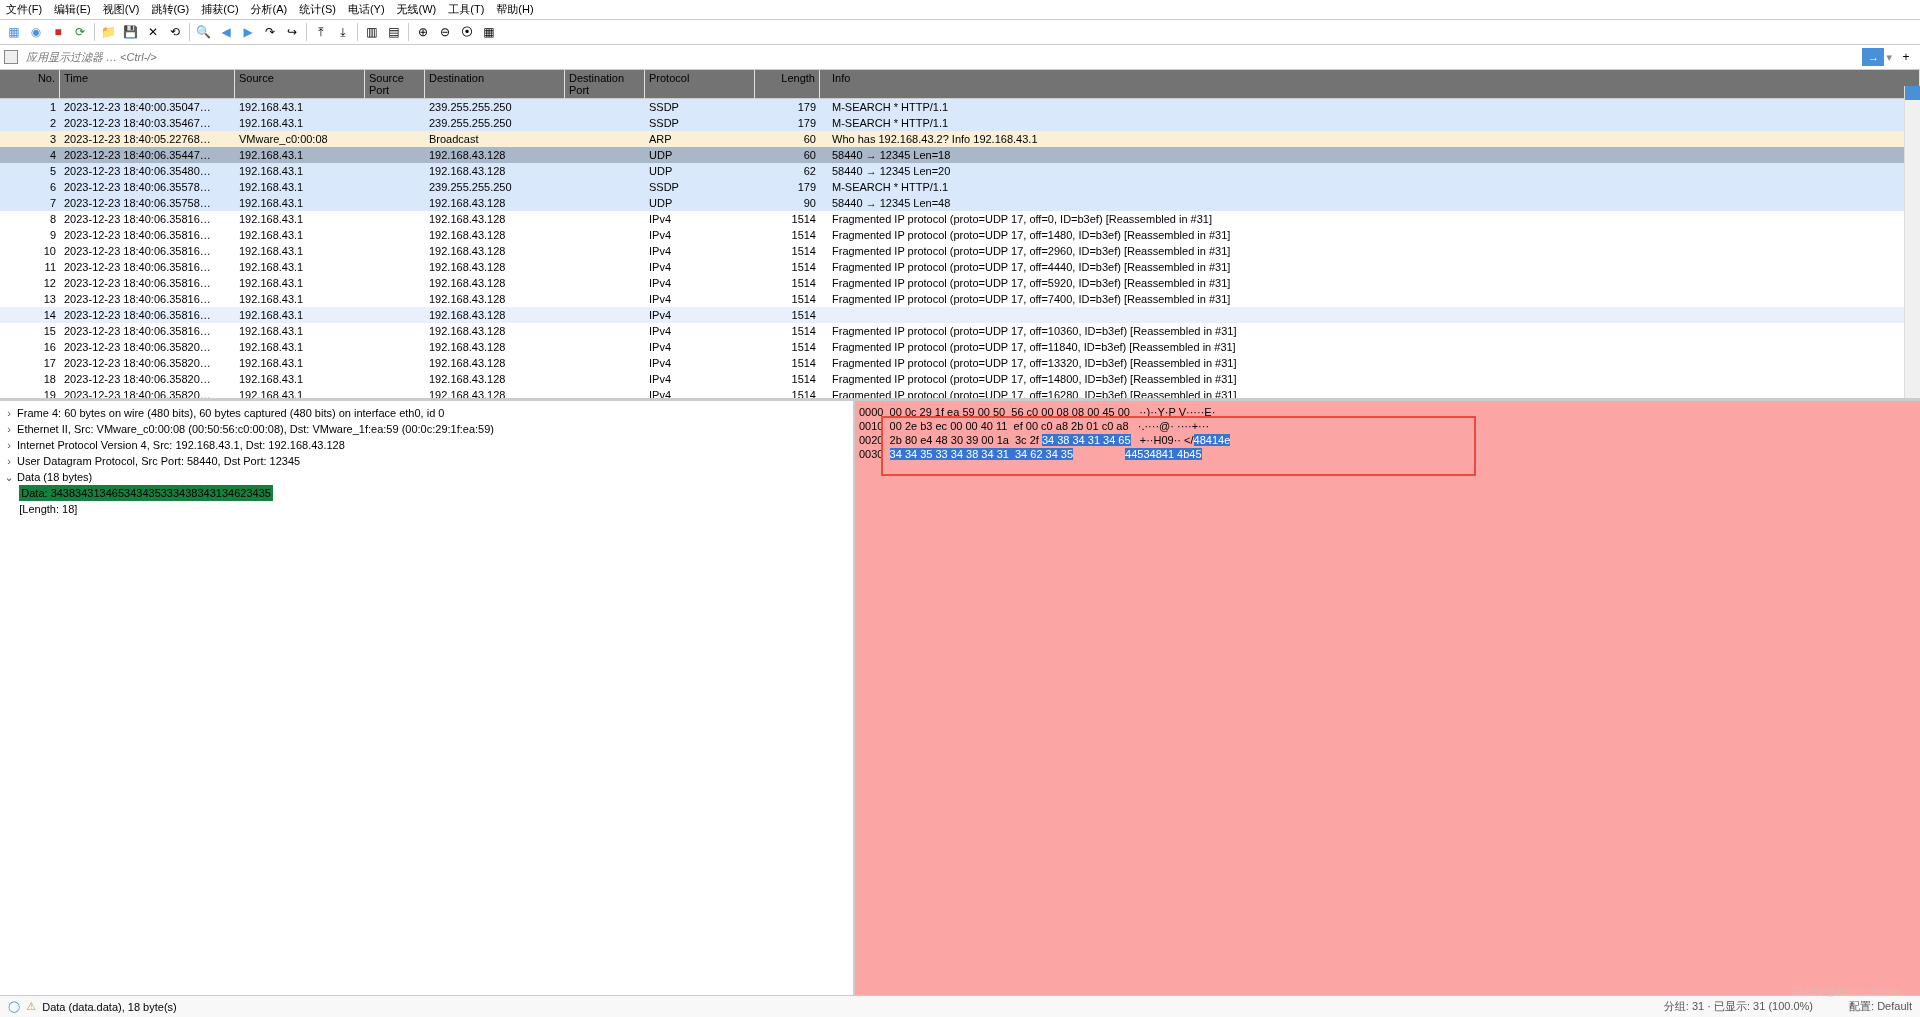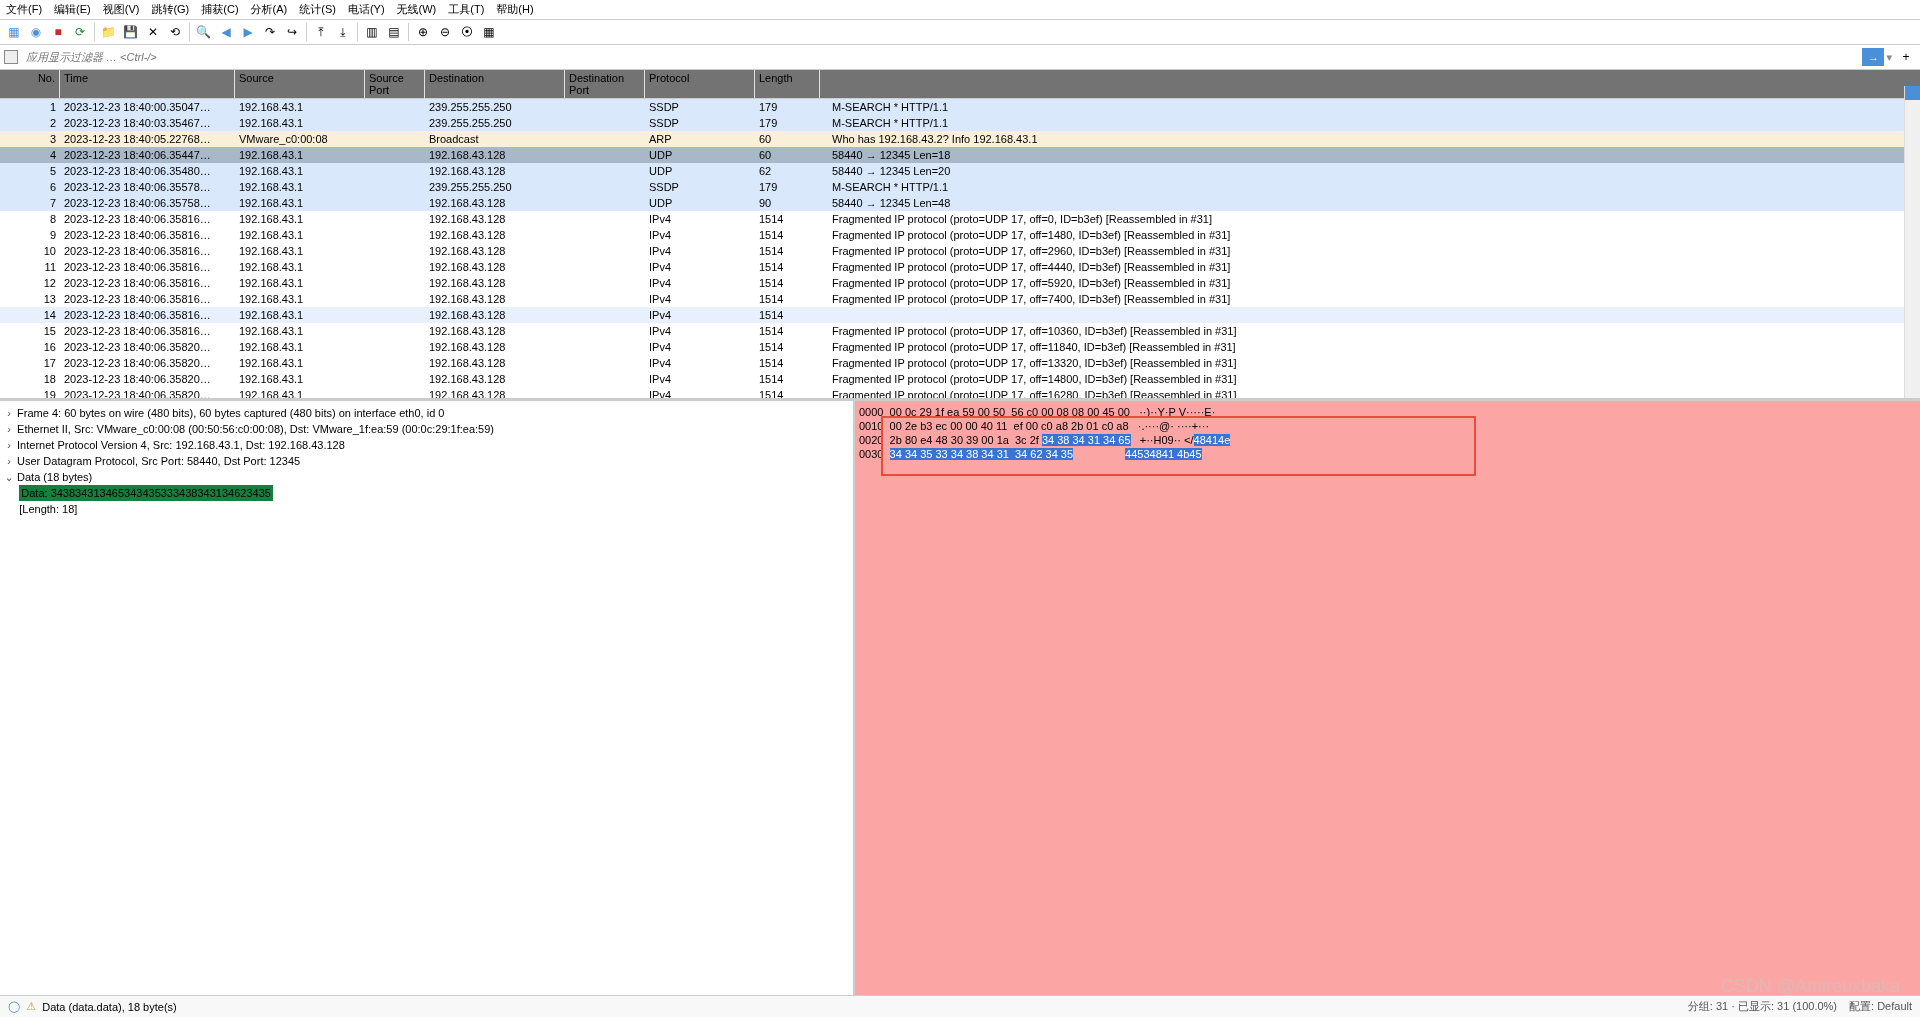--- a/index.html
+++ b/index.html
@@ -19,44 +19,44 @@
 .packet-body { height: 310px; overflow: hidden; font-family: "Consolas", monospace; font-size: 11px; }
 .prow { display: flex; height: 16px; line-height: 16px; }
 .prow div { padding: 0 4px; overflow: hidden; white-space: nowrap; }
 .c-no { width: 60px; text-align: right; }
 .c-time { width: 175px; }
 .c-src { width: 130px; }
 .c-srcp { width: 60px; }
 .c-dst { width: 140px; }
 .c-dstp { width: 80px; }
 .c-proto { width: 110px; }
-.c-len { width: 65px; }
+.c-len { width: 65px; text-align: right; }
 .c-info { flex: 1; padding-left: 12px !important; }
 .r-ssdp { background: #dae8fc; }
 .r-arp { background: #faf0d7; }
 .r-udp-sel { background: #a9b8c8; }
 .r-udp { background: #dae8fc; }
 .r-ipv4 { background: #fff; }
 .r-ipv4-h { background: #e8f0fe; }
 .vscroll { position: absolute; right: 0; top: 16px; width: 16px; bottom: 0; background: #f0f0f0; border-left: 1px solid #ddd; }
 .vthumb { background: #4a90d9; width: 100%; height: 14px; }
 .lower { flex: 1; display: flex; border-top: 1px solid #ccc; min-height: 0; }
 .details-pane { flex: 0 0 855px; background: #fff; padding: 4px; font-family: "Consolas", monospace; font-size: 11px; border-right: 2px solid #ccc; overflow: hidden; }
 .details-pane .ln { white-space: pre; line-height: 16px; }
 .tree-toggle { display: inline-block; width: 10px; text-align: center; color: #555; }
 .data-hl { background: #15803d; display: inline-block; padding: 0 2px; }
 .hex-pane { flex: 1; background: #fca5a5; padding: 4px; font-family: "Consolas", monospace; font-size: 11px; overflow: hidden; }
 .hex-pane .ln { white-space: pre; line-height: 14px; }
 .hex-sel { background: #3874d1; color: #fff; }
 .red-box { position: absolute; border: 2px solid #e74c3c; pointer-events: none; }
 .statusbar { height: 22px; background: #f8f8f8; border-top: 1px solid #ccc; display: flex; align-items: center; padding: 0 8px; font-size: 11px; justify-content: space-between; }
 .status-left { display: flex; align-items: center; gap: 6px; }
-.status-right { display: flex; gap: 12px; color: #555; }
+.status-right { display: flex; gap: 36px; color: #555; }
 .bm-icon { width: 14px; height: 14px; border: 1px solid #888; background: #eee; }
-.watermark { position: absolute; right: 20px; bottom: 20px; color: #c9c5c0; font-size: 18px; opacity: 0.6; }
+.watermark { position: absolute; right: 20px; bottom: 20px; color: #c9c5c0; font-size: 11px; opacity: 0.6; }
 .hex-wrap { position: relative; }
 </style>
 </head>
 <body>
 
 <div class="menubar">
     <span>文件(F)</span>
     <span>编辑(E)</span>
     <span>视图(V)</span>
     <span>跳转(G)</span>
@@ -111,20 +111,21 @@
 <div class="packet-pane">
   <div class="packet-header">
     <div class="c-no">No.</div>
     <div class="c-time">Time</div>
     <div class="c-src">Source</div>
     <div class="c-srcp">Source Port</div>
     <div class="c-dst">Destination</div>
     <div class="c-dstp">Destination Port</div>
     <div class="c-proto">Protocol</div>
     <div class="c-len">Length</div>
+    <div class="c-info">Info</div>
   </div>
   <div class="packet-body" id="pbody">
       <div class="prow r-ssdp">
         <div class="c-no">1</div>
         <div class="c-time">2023-12-23 18:40:00.35047…</div>
         <div class="c-src">192.168.43.1</div>
         <div class="c-srcp"></div>
         <div class="c-dst">239.255.255.250</div>
         <div class="c-dstp"></div>
         <div class="c-proto">SSDP</div>

